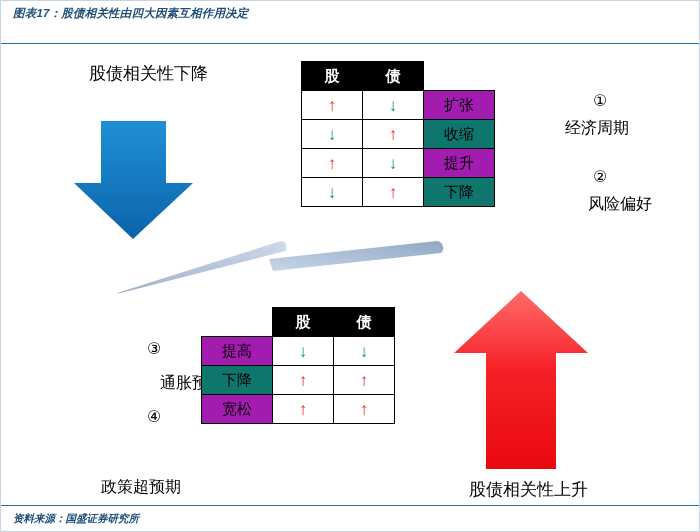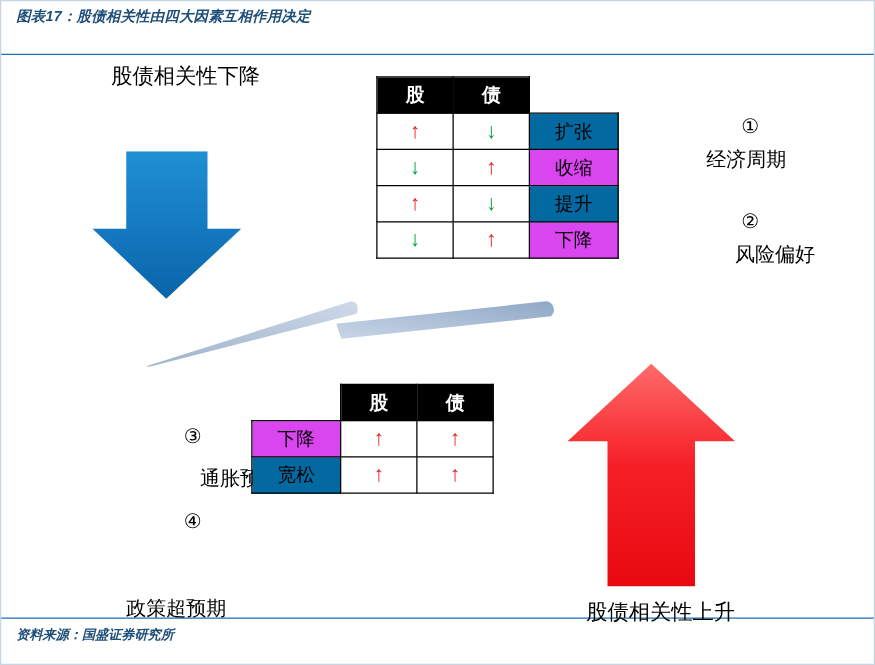--- a/index.html
+++ b/index.html
@@ -22,21 +22,21 @@
     box-sizing:border-box;
   }
   .hdr-text{
     position:absolute;left:12px;top:5px;
     font-size:11.5px;font-weight:bold;font-style:italic;
     color:#1f4e79;
     letter-spacing:.2px;
   }
   
   .ftr{
-    position:absolute;left:0;right:0;bottom:0;height:37px;
+    position:absolute;left:0;right:0;bottom:0;height:26px;
     border-top:1.5px solid #1f6fb2;
     box-sizing:border-box;
   }
   .ftr-text{
     position:absolute;left:12px;top:6px;
     font-size:10.5px;font-weight:bold;font-style:italic;
     color:#1f4e79;
   }
   
   .lbl{position:absolute;color:#000;white-space:nowrap;}
@@ -50,22 +50,22 @@
     vertical-align:middle;
     font-size:15px;
     padding:0;
   }
   .hdrcell{
     background:#000;color:#fff;font-weight:bold;
     font-size:15px;border:1px solid #000;
   }
   .arrowcell{width:60px;height:28px;background:#ffffff;}
   .txtcell{width:70px;height:28px;font-size:14px;}
-  .pink{background:#0369a1;}
-  .blue{background:#d946ef;}
+  .pink{background:#a21caf;}
+  .blue{background:#0f766e;}
   .nob{border:none !important;background:transparent;}
   .up{color:#e8262b;font-size:17px;line-height:1;}
   .dn{color:#00a13a;font-size:17px;line-height:1;}
   
   .shape{position:absolute;}
 </style>
 </head>
 <body>
 
 <div id="page">
@@ -113,21 +113,21 @@
   <svg class="shape" style="left:268px;top:236px;" width="180" height="58" viewBox="0 0 180 58">
     <defs>
       <linearGradient id="gbar2" x1="0" y1="1" x2="1" y2="0">
         <stop offset="0%" stop-color="#c8d6e7"></stop>
         <stop offset="100%" stop-color="#8fa8c5"></stop>
       </linearGradient>
     </defs>
     <path d="M0,22 L168,4 A7,7 0 0 1 172,16 L4,34 Z" fill="url(#gbar2)"></path>
   </svg>
 
-  <div class="lbl big-label" style="left:88px;top:48px;font-size:17px;font-family:Liberation Serif, serif;">股债相关性下降</div>
+  <div class="lbl big-label" style="left:88px;top:61px;font-size:17px;font-family:Liberation Serif, serif;">股债相关性下降</div>
 
   <div class="lbl big-label" style="left:468px;top:477px;font-size:17px;">股债相关性上升</div>
 
   <div class="lbl circ-num" style="left:592px;top:90px;">①</div>
   <div class="lbl big-label" style="left:564px;top:117px;">经济周期</div>
 
   <div class="lbl circ-num" style="left:592px;top:166px;">②</div>
   <div class="lbl big-label" style="left:564px;top:193px;margin-left:23px;">风险偏好</div>
 
   <div class="lbl circ-num" style="left:146px;top:338px;">③</div>
@@ -167,20 +167,25 @@
   </table>
 
   <table class="tbl" style="left:200px;top:306px;">
     <tbody>
       <tr>
         <td class="nob" style="width:70px;height:28px;"></td>
         <td class="hdrcell" style="width:60px;height:28px;">股</td>
         <td class="hdrcell" style="width:60px;height:28px;">债</td>
       </tr>
       <tr>
+        <td class="txtcell pink">提高</td>
+        <td class="arrowcell"><span class="dn">↓</span></td>
+        <td class="arrowcell"><span class="dn">↓</span></td>
+      </tr>
+      <tr>
         <td class="txtcell blue">下降</td>
         <td class="arrowcell"><span class="up">↑</span></td>
         <td class="arrowcell"><span class="up">↑</span></td>
       </tr>
       <tr>
         <td class="txtcell pink">宽松</td>
         <td class="arrowcell"><span class="up">↑</span></td>
         <td class="arrowcell"><span class="up">↑</span></td>
       </tr>
     </tbody>

